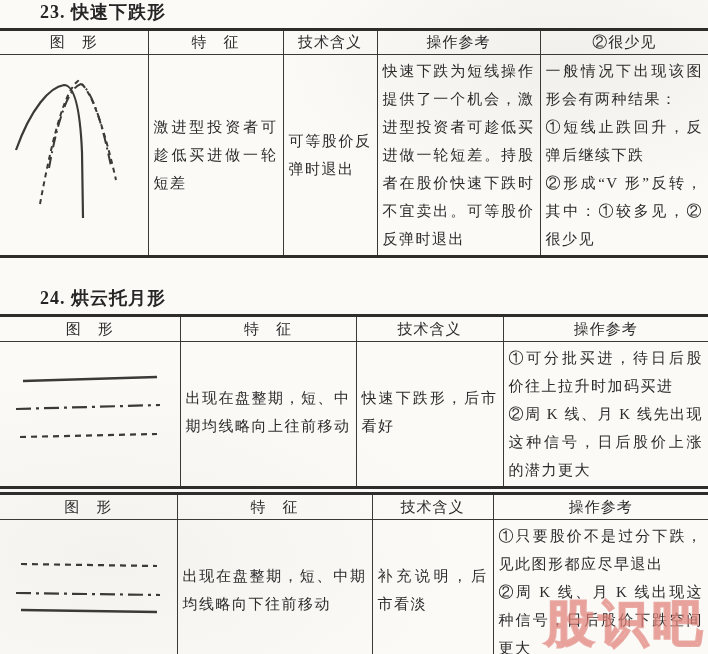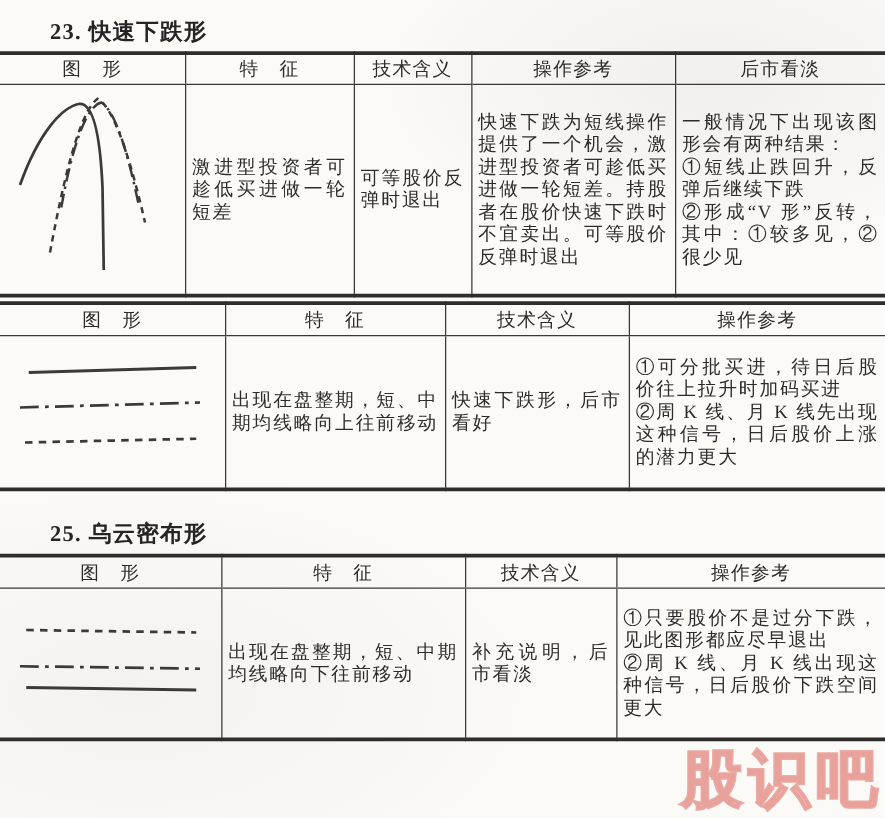--- a/index.html
+++ b/index.html
@@ -12,21 +12,21 @@
     width: 708px;
     height: 654px;
     margin: 0 auto;
     background:
       radial-gradient(ellipse 400px 200px at 80% 10%, rgba(210,208,200,0.25), rgba(0,0,0,0) 70%),
       radial-gradient(ellipse 500px 260px at 15% 85%, rgba(215,212,205,0.2), rgba(0,0,0,0) 70%),
       #fbfaf7;
     overflow: hidden;
     color: #2c2c2c;
     box-sizing: border-box;
-    padding-top: 13px;
+    padding-top: 0;
   }
   .section-title {
     font-size: 18px;
     font-weight: bold;
     margin: 0 0 0 40px;
     height: 25px;
     line-height: 25px;
     color: #252525;
     letter-spacing: 1px;
   }
@@ -49,29 +49,29 @@
     border-bottom: 1px solid #3a3936;
     letter-spacing: 1px;
     color: #2c2c2c;
     padding: 0;
   }
   table.pattern td, table.pattern th { border-left: 1px solid #3a3936; }
   table.pattern td:first-child, table.pattern th:first-child { border-left: none; }
   table.pattern td {
     vertical-align: middle;
     padding: 2px 5px;
-    line-height: 18px;
+    line-height: 28px;
     letter-spacing: 1.5px;
     text-align: justify;
   }
   td.figure-cell { text-align: center; padding: 0; }
   td.prelines { white-space: pre-line; }
   .ls-wide { letter-spacing: 2.5px; }
   .ls-mid  { letter-spacing: 2px; }
-  .ls-tight { letter-spacing: 1px; }
+  .ls-tight { letter-spacing: 1px; font-family: Liberation Mono, monospace; }
   .h25 { height: 25px; }
   .h26 { height: 26px; }
   .watermark {
     position: absolute;
     left: 545px;
     top: 591px;
     font-family: "DejaVu Sans", sans-serif;
     font-size: 49px;
     font-weight: bold;
     letter-spacing: 5px;
@@ -94,40 +94,41 @@
         <col style="width:94px">
       <col style="width:163px">
         <col style="width:168px">
     </colgroup>
     <tbody>
         <tr class="h25">
       <th>图　形</th>
       <th>特　征</th>
       <th>技术含义</th>
       <th>操作参考</th>
-      <th>后市看淡</th>
+      <th>②很少见</th>
     </tr>
     <tr style="height:164px">
       <td class="figure-cell">
         <svg width="140" height="158" viewBox="0 0 140 158">
           <path class="ink" stroke-width="2.2" d="M 11 78 C 26 36, 45 15, 59 13 C 69 13, 75 34, 77 80 L 78 146"></path>
           <path class="ink" stroke-width="2" stroke-dasharray="5 4" d="M 35 132 C 45 78, 58 20, 73 9 C 87 16, 101 64, 111 108"></path>
           <path class="ink" stroke-width="2" stroke-dasharray="11 4 2 4" d="M 44 96 C 53 46, 64 15, 76 12 C 88 19, 98 56, 106 94"></path>
         </svg>
       </td>
       <td class="ls-wide">激进型投资者可趁低买进做一轮短差</td>
       <td class="ls-mid">可等股价反弹时退出</td>
       <td>快速下跌为短线操作提供了一个机会，激进型投资者可趁低买进做一轮短差。持股者在股价快速下跌时不宜卖出。可等股价反弹时退出</td>
       <td class="prelines">一般情况下出现该图形会有两种结果：
 ①短线止跌回升，反弹后继续下跌
 ②形成“V 形”反转，其中：①较多见，②很少见</td>
     </tr>
   </tbody>
     </table>
 
+  <h3 class="section-title t24">24. 烘云托月形</h3>
   <table class="pattern t24-table">
     <colgroup>
       <col style="width:180px">
         <col style="width:176px">
         <col style="width:147px">
         <col style="width:205px">
     </colgroup>
     <tbody>
         <tr class="h26">
       <th>图　形</th>
@@ -144,21 +145,20 @@
         </svg>
       </td>
       <td class="ls-tight">出现在盘整期，短、中期均线略向上往前移动</td>
       <td class="ls-tight">快速下跌形，后市看好</td>
       <td class="prelines">①可分批买进，待日后股价往上拉升时加码买进
 ②周 K 线、月 K 线先出现这种信号，日后股价上涨的潜力更大</td>
     </tr>
   </tbody>
     </table>
 
-  <h3 class="section-title t25">25. 乌云密布形</h3>
   <table class="pattern t25-table">
     <colgroup>
       <col style="width:177px">
         <col style="width:195px">
         <col style="width:121px">
         <col style="width:215px">
     </colgroup>
     <tbody>
         <tr class="h26">
       <th>图　形</th>

